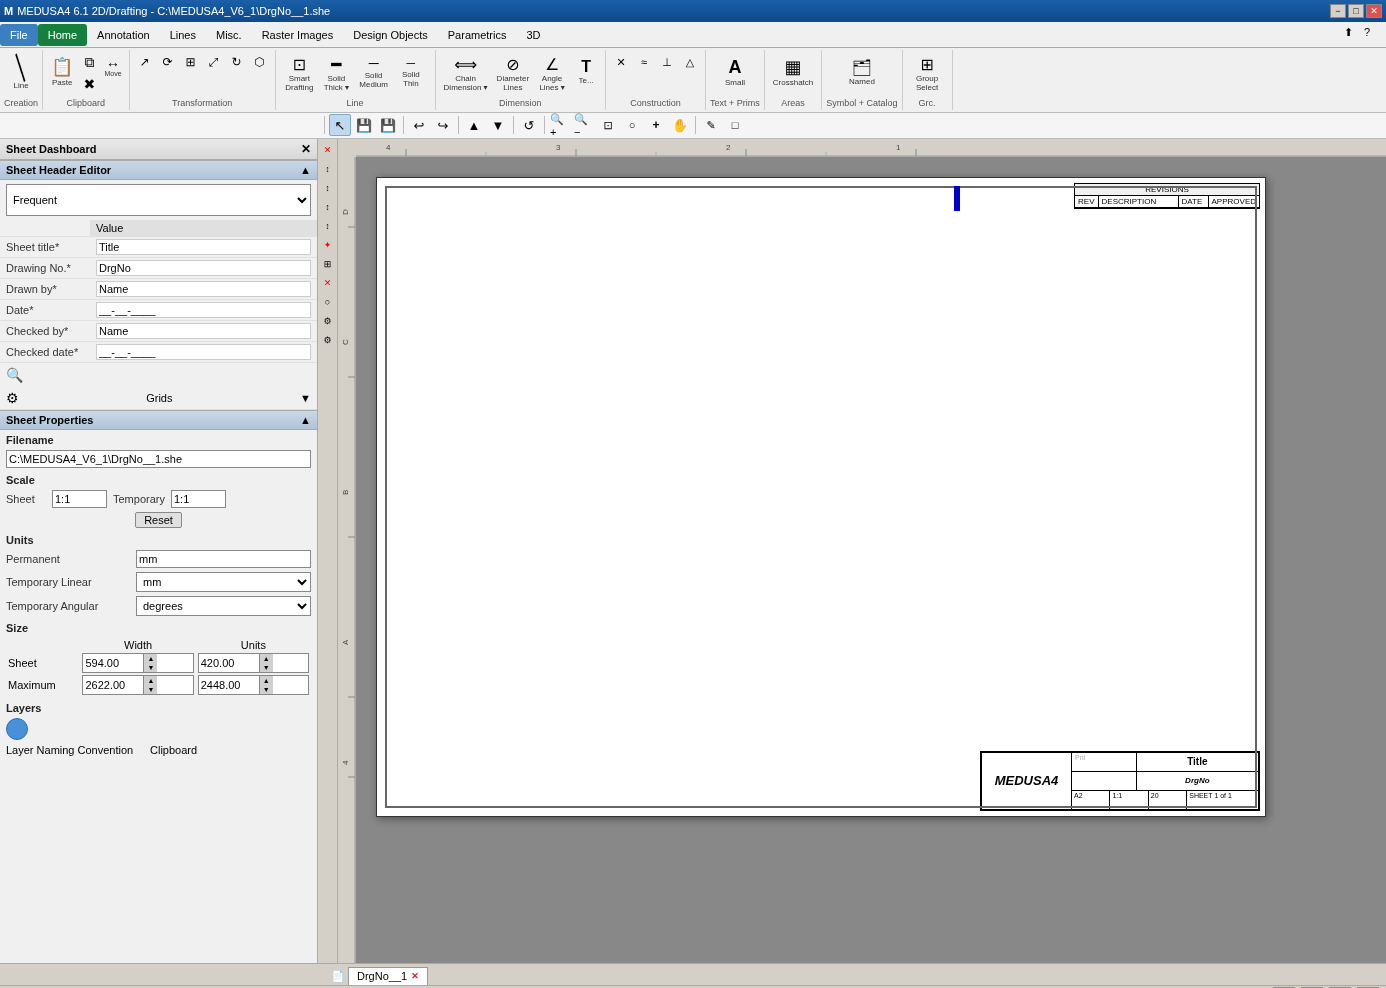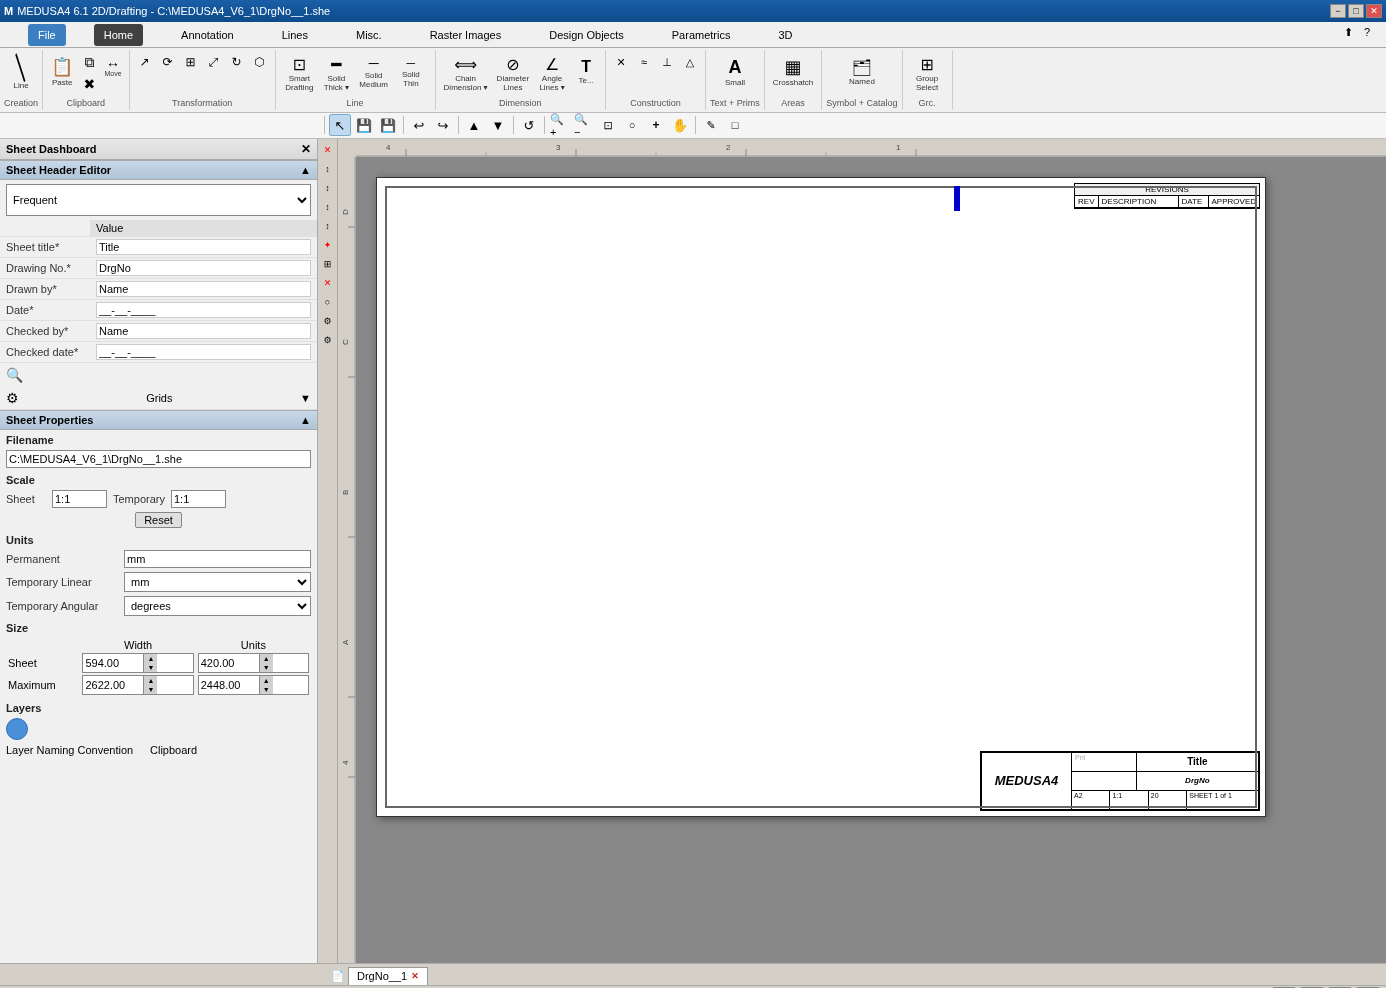--- a/index.html
+++ b/index.html
@@ -33,21 +33,20 @@
       border-bottom: 1px solid #aaa;
     }
     .menu-item {
       padding: 3px 10px;
       cursor: pointer;
       font-size: 11px;
       border-radius: 3px;
       height: 22px;
       display: flex;
       align-items: center;
-      margin-left: 28px;
     }
     .menu-item.active { background: #3c7fc0; color: white; }
 
     
     #toolbar {
       background: #f0f0f0;
       border-bottom: 1px solid #bbb;
       display: flex;
       align-items: stretch;
       min-height: 62px;
@@ -237,21 +236,21 @@
       background: #e0e0e0;
       cursor: pointer;
       font-size: 11px;
       border-radius: 2px;
     }
 
     .unit-row {
       display: flex;
       align-items: center;
       padding: 2px 6px;
-      gap: 8px;
+      gap: 20px;
     }
     .unit-label { min-width: 110px; color: #333; font-size: 11px; }
     .unit-input { flex: 1; height: 18px; border: 1px solid #888; background: white; font-size: 11px; padding: 0 2px; }
     .unit-select {
       flex: 1; height: 20px; border: 1px solid #888; background: white; font-size: 11px; padding: 0 2px;
     }
 
     .size-table { width: 100%; padding: 2px 6px; }
     .size-table table { width: 100%; border-collapse: collapse; }
     .size-table th { text-align: center; font-size: 11px; font-weight: normal; padding: 1px 2px; }
@@ -349,21 +348,21 @@
   </div>
   <div class="win-controls">
     <div class="win-btn">−</div>
     <div class="win-btn">□</div>
     <div class="win-btn" style="background:#e05050; color:white;">✕</div>
   </div>
 </div>
 
 <div id="menubar">
   <div class="menu-item active">File</div>
-  <div class="menu-item active" style="background:#404040;color:white;">Home</div>
+  <div class="menu-item active" style="background:#15803d;color:white;">Home</div>
   <div class="menu-item">Annotation</div>
   <div class="menu-item">Lines</div>
   <div class="menu-item">Misc.</div>
   <div class="menu-item">Raster Images</div>
   <div class="menu-item">Design Objects</div>
   <div class="menu-item">Parametrics</div>
   <div class="menu-item">3D</div>
   <div style="margin-left:auto; display:flex; gap:2px; padding-right:4px;">
     <div class="win-btn" style="width:18px;height:18px;">⬆</div>
     <div class="win-btn" style="width:18px;height:18px;">?</div>

